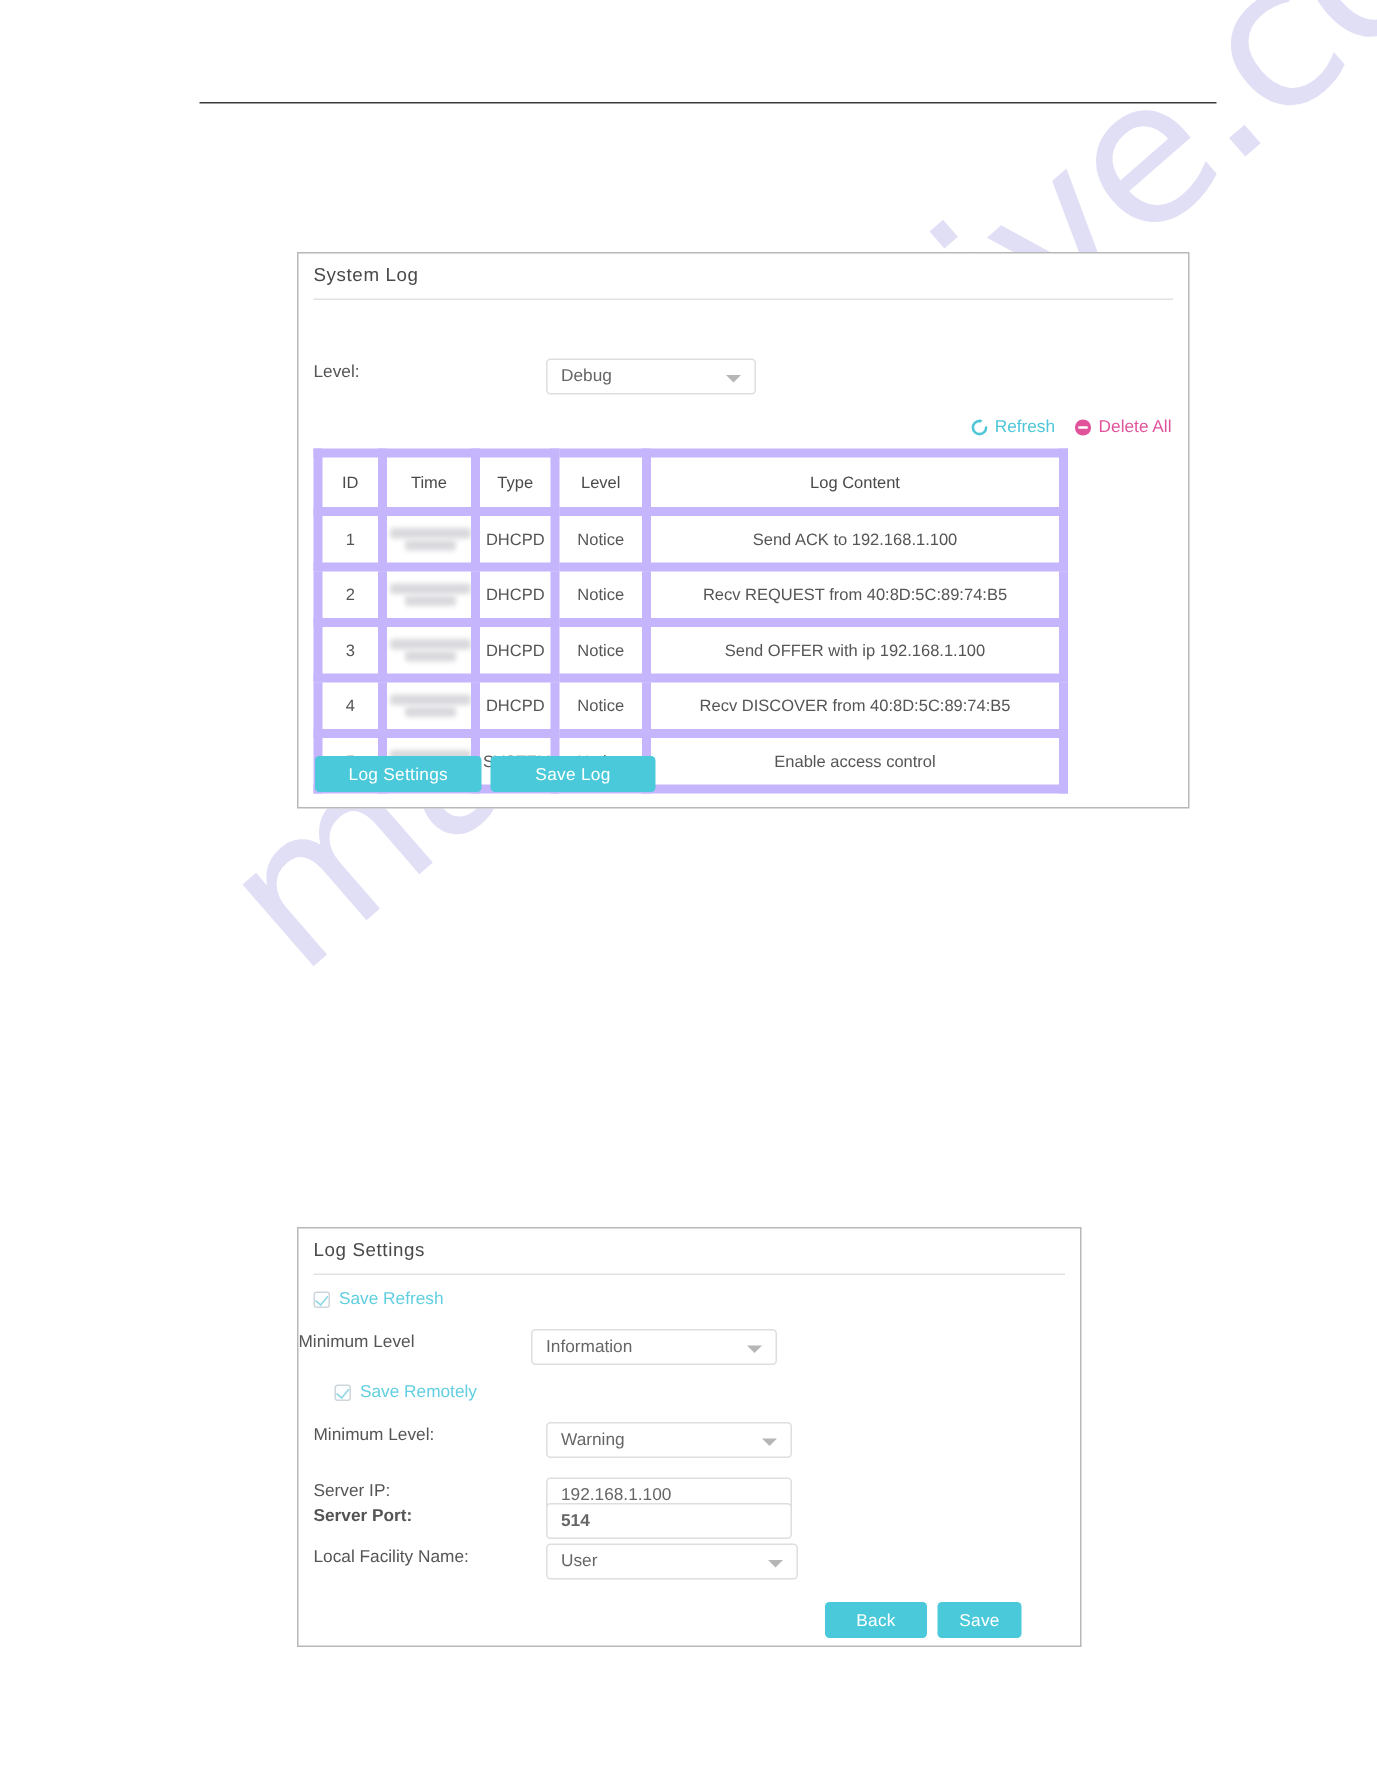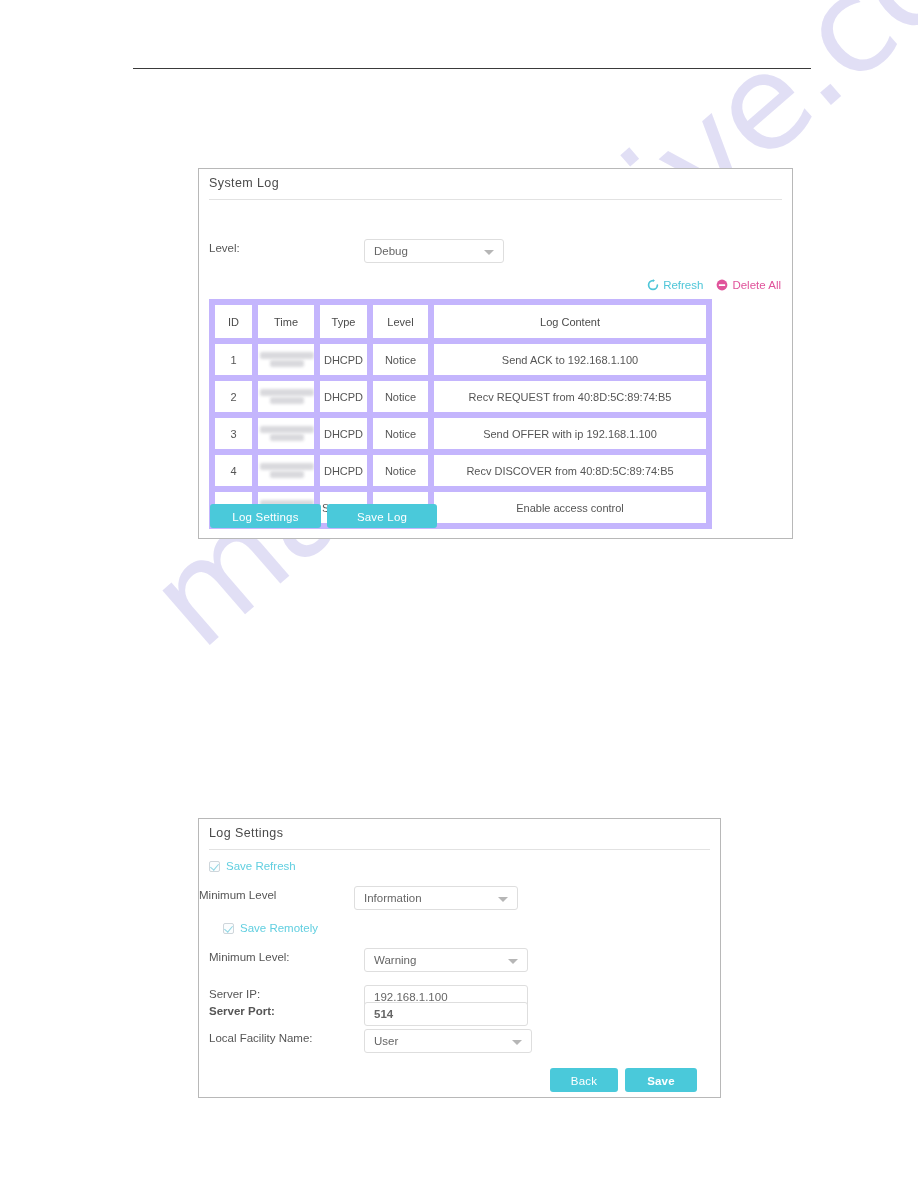--- a/index.html
+++ b/index.html
@@ -413,18 +413,18 @@
 
   <div class="field-row" style="left:10px; top:210px; width:500px;">
     <span class="field-label">Local Facility Name:</span>
     <div class="select-box" style="left:155px; width:168px;">
       <span>User</span>
       <span class="caret"></span>
     </div>
   </div>
 
   <button class="btn" style="left:351px; top:249px; width:68px;">Back</button>
-  <button class="btn" style="left:426px; top:249px; width:72px;font-weight:bold;">Save</button>
+  <button class="btn" style="left:426px; top:249px; width:56px;">Save</button>
 </div>
 
 <div class="watermark">
   <div class="watermark-text">manualshive.com</div>
 </div>
 
 </body></html>

